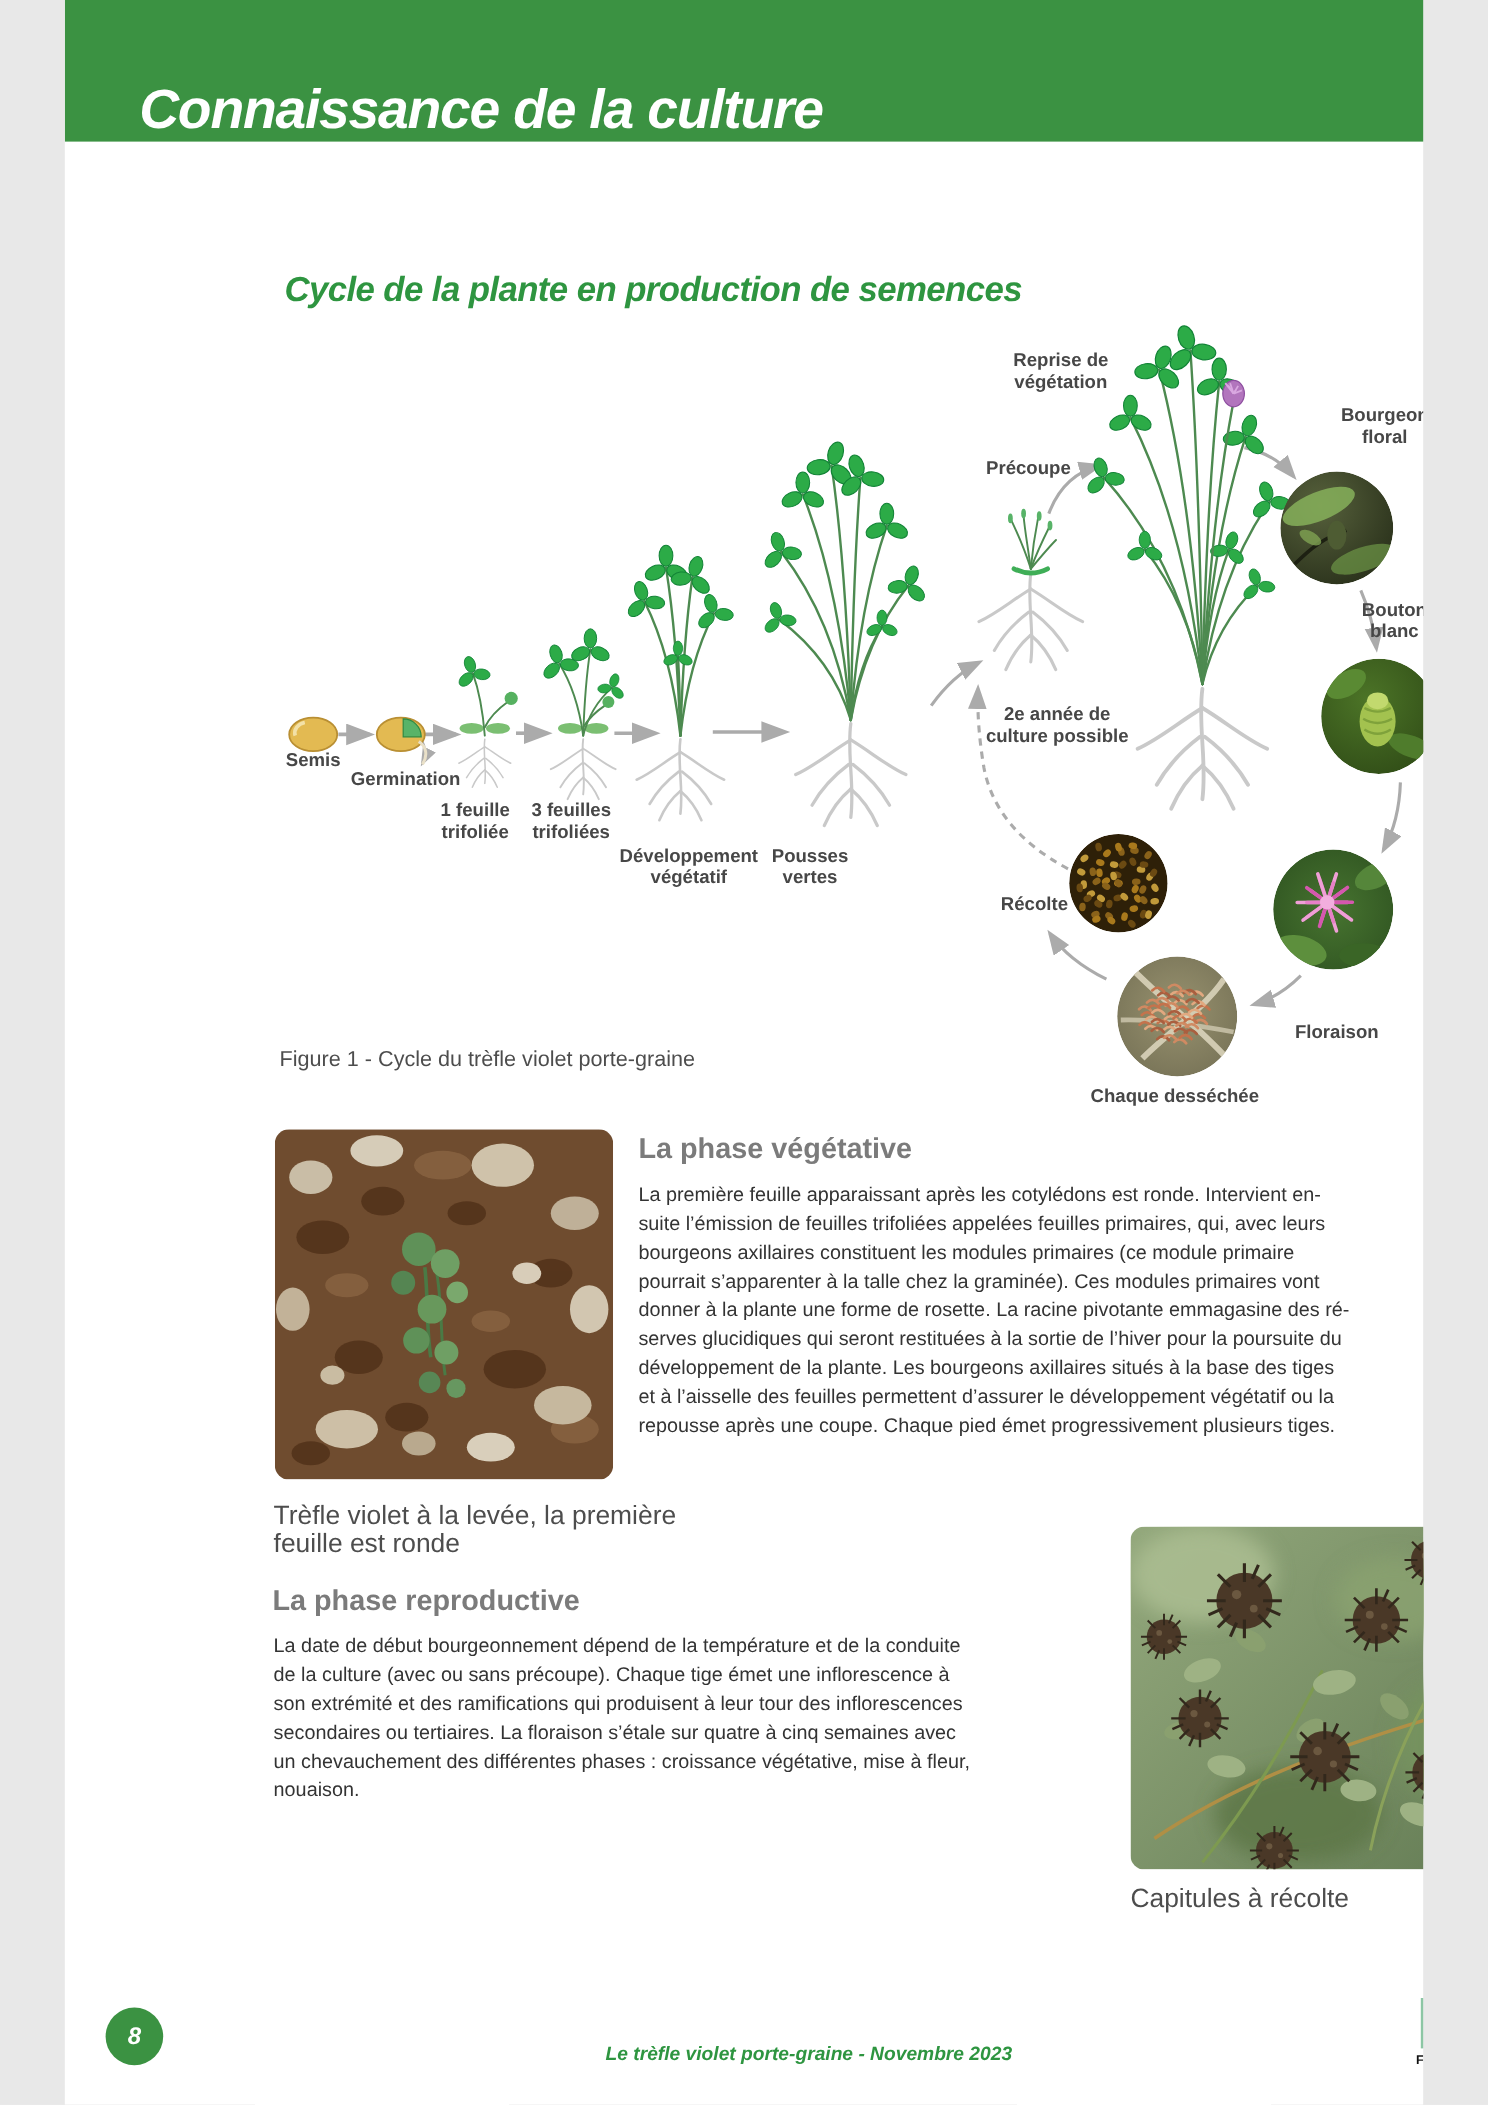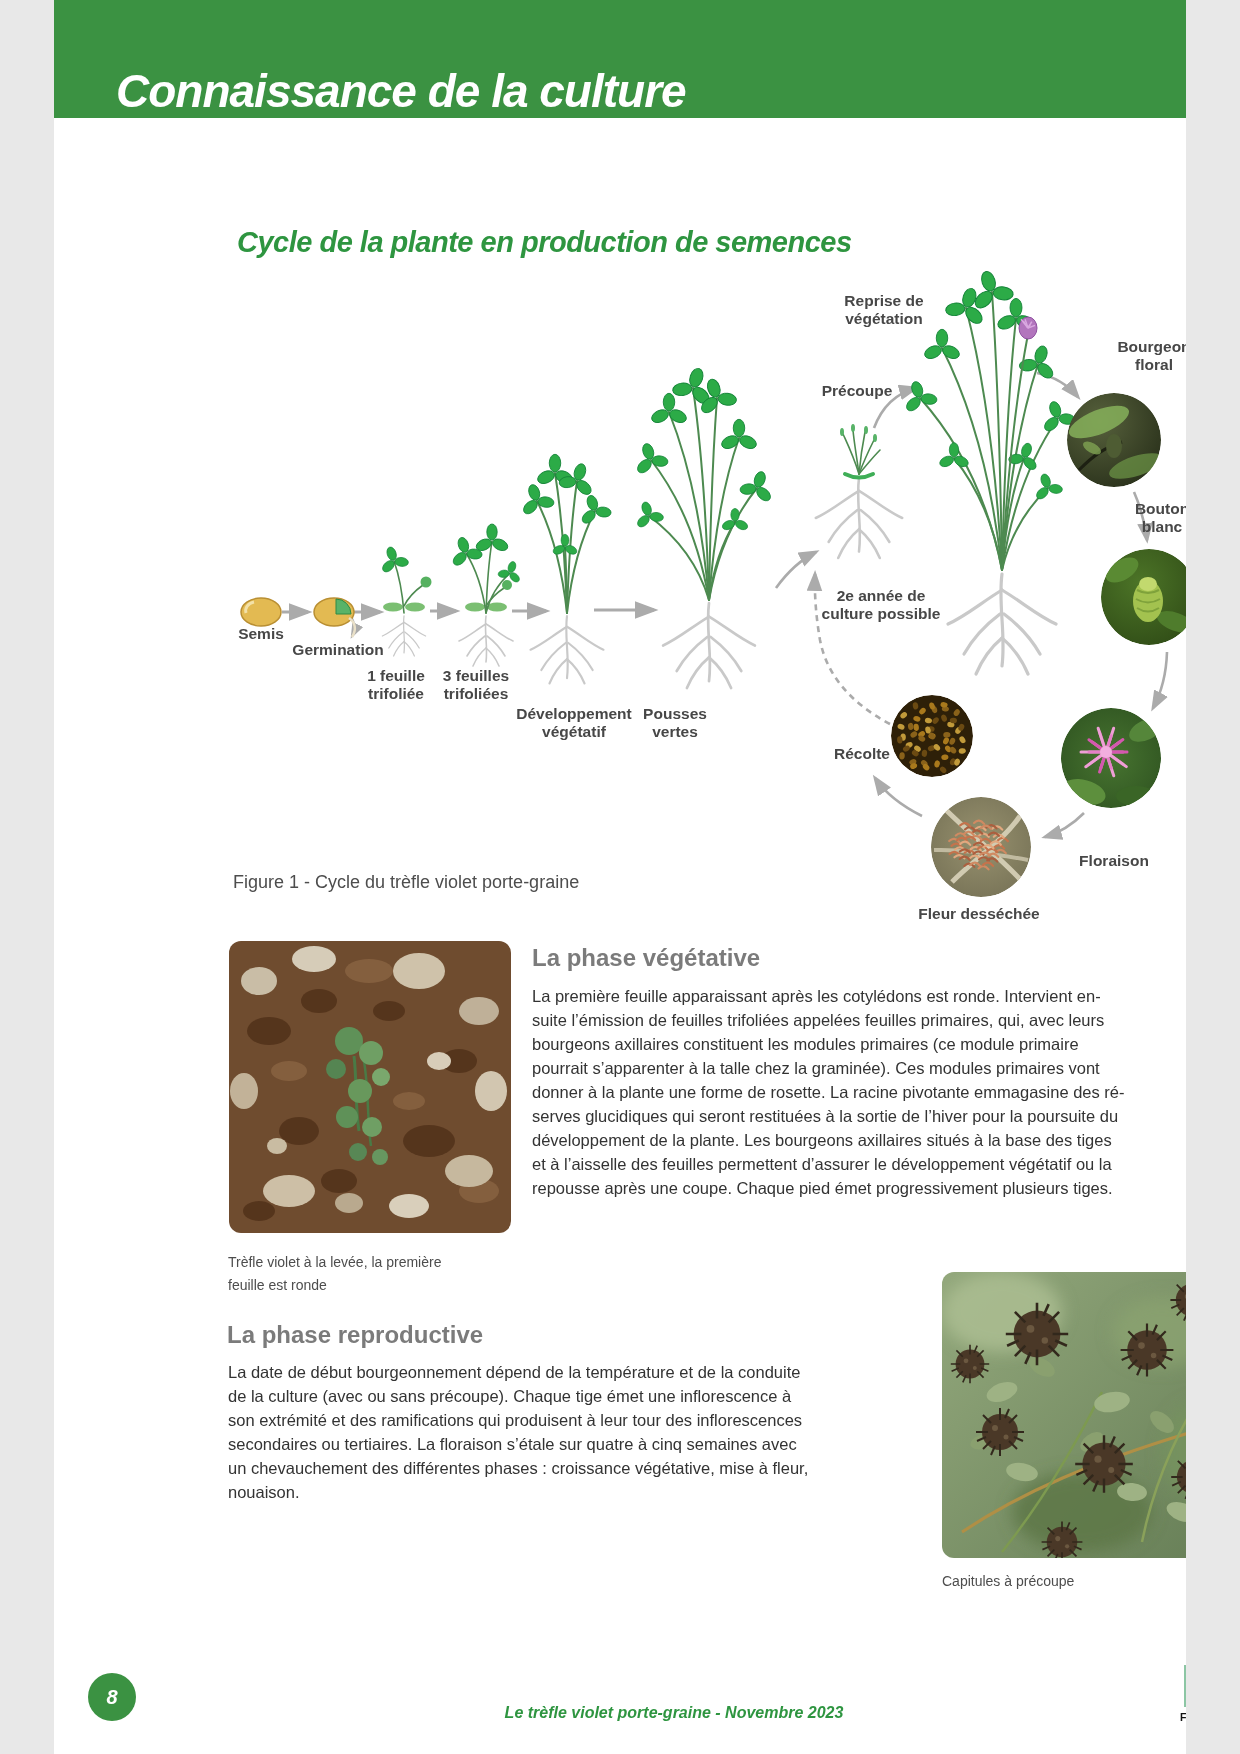--- a/index.html
+++ b/index.html
@@ -14,21 +14,21 @@
         color:var(--title_green);white-space:pre;letter-spacing:-0.5px;}
   
   .diagram{position:absolute;left:160px;top:250px;width:1005px;height:700px;}
   .dlabel{position:absolute;transform:translateX(-50%);text-align:center;font-size:15.5px;font-weight:bold;
         color:var(--label_grey);line-height:1.15;white-space:pre-line;}
   .figure-caption{position:absolute;left:179px;top:872px;font-size:18px;color:var(--caption_grey);}
   
   .photo{position:absolute;border-radius:12px;overflow:hidden;}
   .photo-left{left:175px;top:941px;width:282px;height:292px;}
   .photo-right{left:888px;top:1272px;width:277px;height:286px;}
-  .photo-caption{position:absolute;font-size:14px;line-height:23px;color:var(--caption_grey);white-space:pre-line;}
+  .photo-caption{position:absolute;font-size:22px;line-height:23px;color:var(--caption_grey);white-space:pre-line;}
   
   .sec-heading{position:absolute;font-size:24px;font-weight:bold;color:var(--heading_grey);white-space:pre;text-align:center;}
   .body-text{position:absolute;font-size:16.5px;line-height:24px;color:var(--body_text);white-space:pre;}
   
   .page-circle{position:absolute;left:34px;top:1673px;width:48px;height:48px;border-radius:50%;
         background:var(--header_green);display:flex;align-items:center;justify-content:center;
         color:#fff;font-size:20px;font-weight:bold;font-style:italic;}
   .footer-text{position:absolute;left:0;top:1704px;width:1240px;text-align:center;font-size:16px;
         font-weight:bold;font-style:italic;color:var(--title_green);}
   .fnams{position:absolute;left:1128px;top:1663px;width:58px;}
@@ -419,21 +419,21 @@
     <div class="dlabel" style="left:670px;top:42px;">Reprise de
 végétation</div>
     <div class="dlabel" style="left:940px;top:88px;">Bourgeon
 floral</div>
     <div class="dlabel" style="left:948px;top:250px;">Bouton
 blanc</div>
     <div class="dlabel" style="left:667px;top:337px;">2e année de
 culture possible</div>
     <div class="dlabel" style="left:648px;top:495px;">Récolte</div>
     <div class="dlabel" style="left:900px;top:570px;margin-top:32px;">Floraison</div>
-    <div class="dlabel" style="left:765px;top:655px;">Fleur desséchée</div>
+    <div class="dlabel" style="left:765px;top:655px;">Chaque desséchée</div>
   </div>
 
   <div class="figure-caption">Figure 1 - Cycle du trèfle violet porte-graine</div>
 
   <div class="photo photo-left">
     <svg width="282" height="292" viewBox="0 0 282 292">
       <rect width="282" height="292" fill="#6F4C2F"></rect>
       <g fill="#53331B" opacity="0.9">
         <ellipse cx="40" cy="90" rx="22" ry="14"></ellipse>
           <ellipse cx="90" cy="60" rx="18" ry="12"></ellipse>
@@ -557,21 +557,21 @@
         <use href="#fz" transform="translate(205,78) scale(1.1)"></use>
         <use href="#fz" transform="translate(58,160) scale(1.0)"></use>
         <use href="#fz" transform="translate(162,192) scale(1.2)"></use>
         <use href="#fz" transform="translate(252,205) scale(0.95)"></use>
         <use href="#fz" transform="translate(28,92) scale(0.8)"></use>
         <use href="#fz" transform="translate(250,28) scale(0.9)"></use>
         <use href="#fz" transform="translate(120,270) scale(0.85)"></use>
       </g>
     </svg>
   </div>
-  <div class="photo-caption" style="left:888px;top:1570px;">Capitules à précoupe</div>
+  <div class="photo-caption" style="left:888px;top:1570px;">Capitules à récolte</div>
 
   <div class="page-circle">
     <span>8</span>
   </div>
   <div class="footer-text">Le trèfle violet porte-graine - Novembre 2023</div>
   <div class="fnams">
     <svg width="58" height="46" viewBox="0 0 58 46">
       <rect x="2" y="2" width="34" height="42" fill="#8CC6A4"></rect>
       <polygon points="36,4 36,42 6,23" fill="#141414"></polygon>
       <circle cx="22" cy="23" r="5" fill="#8CC6A4"></circle>

